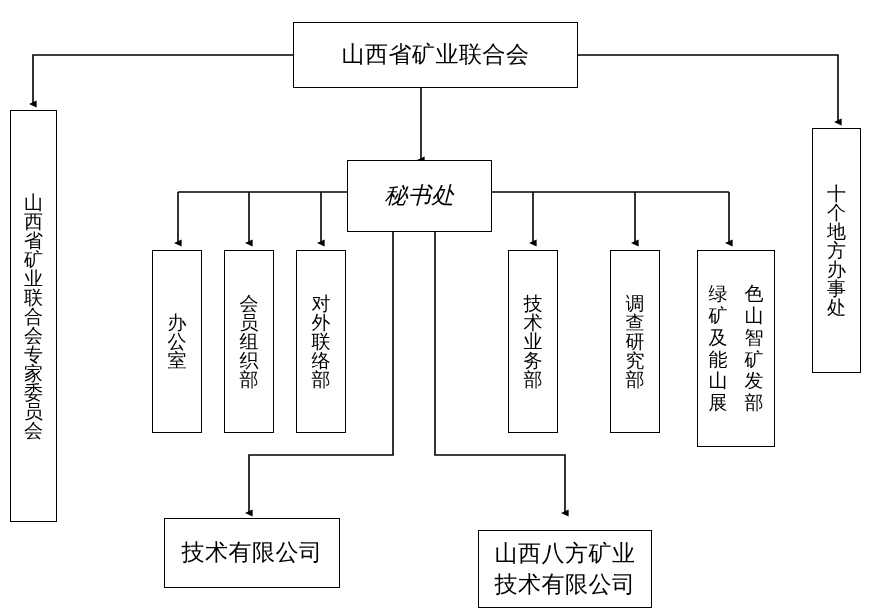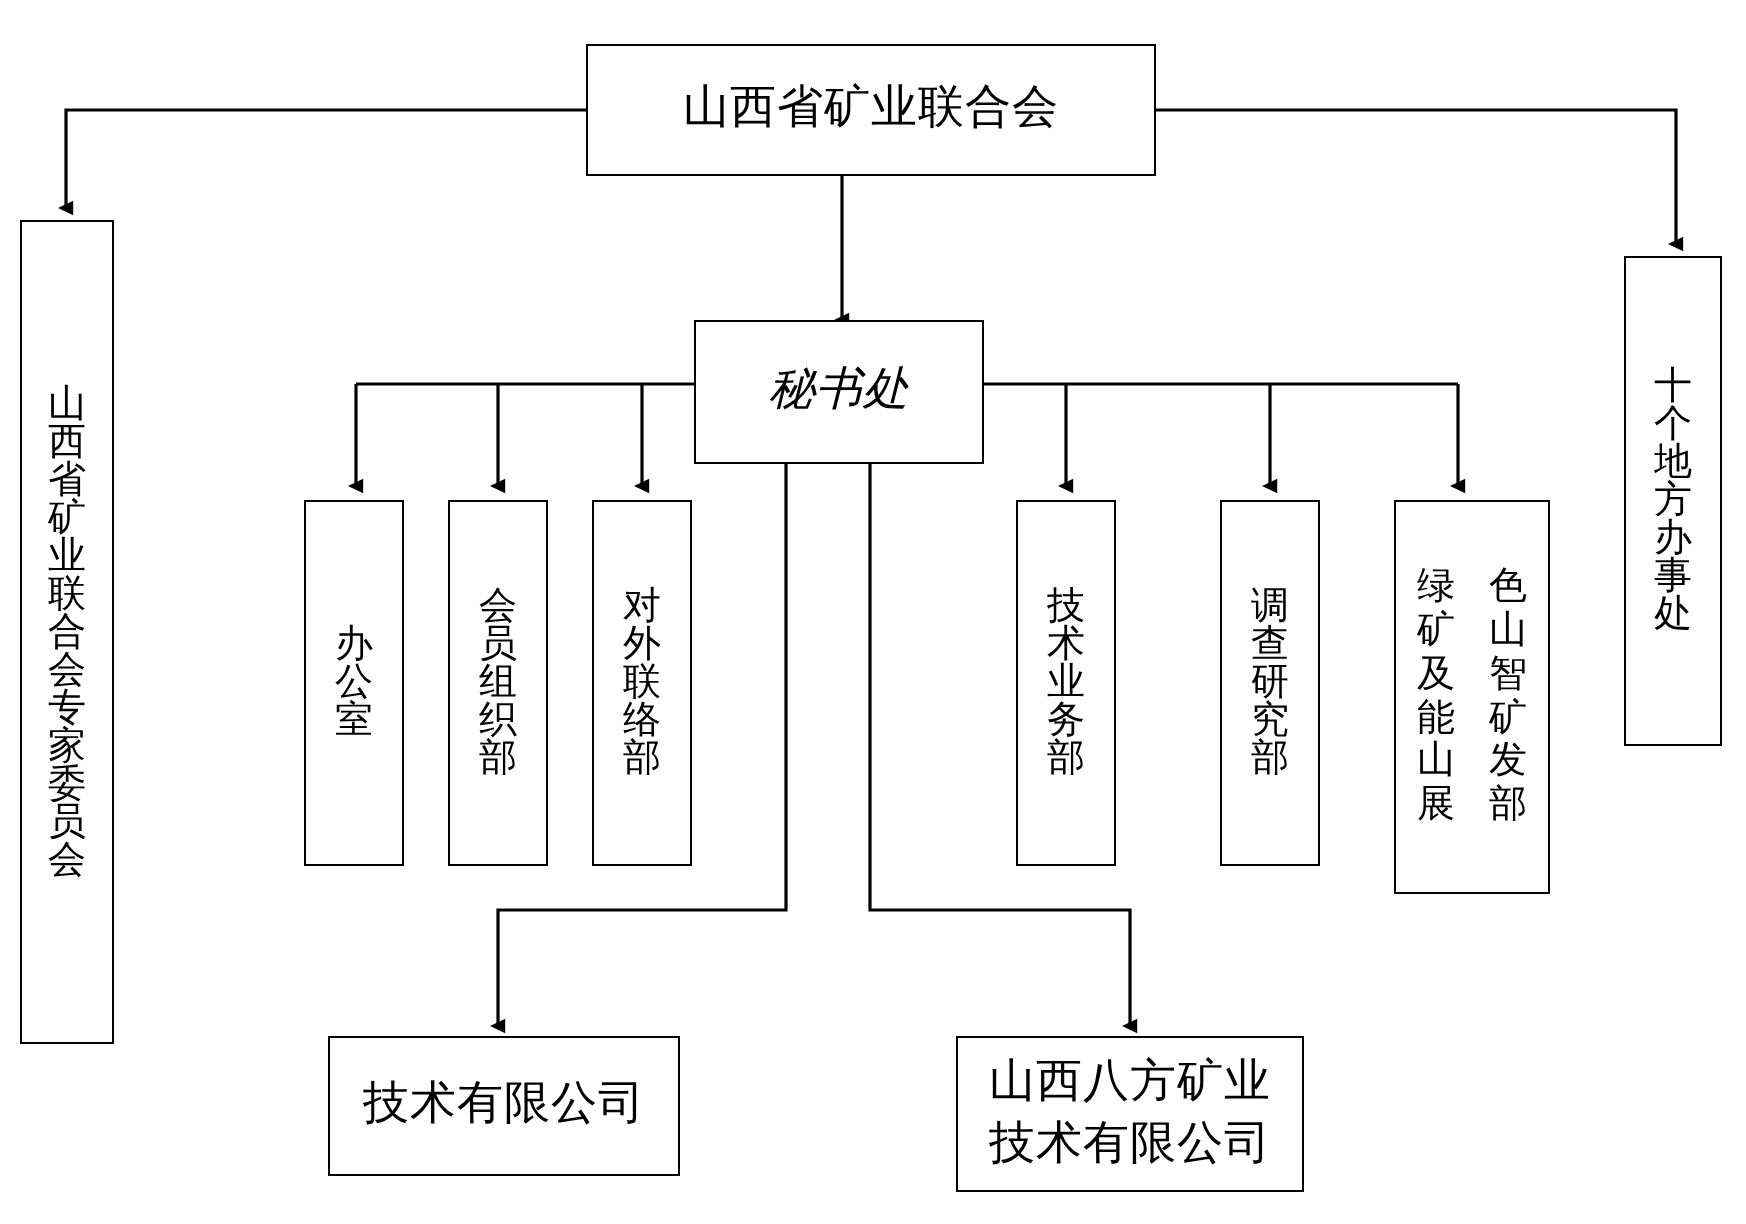--- a/index.html
+++ b/index.html
@@ -206,18 +206,18 @@
       <span>发</span>
       <span>展</span>
       <span>部</span>
     </div>
   </div>
 
   <div class="node-box" style="left:164px; top:518px; width:176px; height:70px;">
     <div class="node-label-h">技术有限公司</div>
   </div>
 
-  <div class="node-box" style="left:478px; top:518px; width:174px; height:78px;">
+  <div class="node-box" style="left:478px; top:530px; width:174px; height:78px;font-family:Liberation Serif, serif;">
     <div class="node-label-h">山西八方矿业
 技术有限公司</div>
   </div>
 
 </div>
 
 </body></html>

